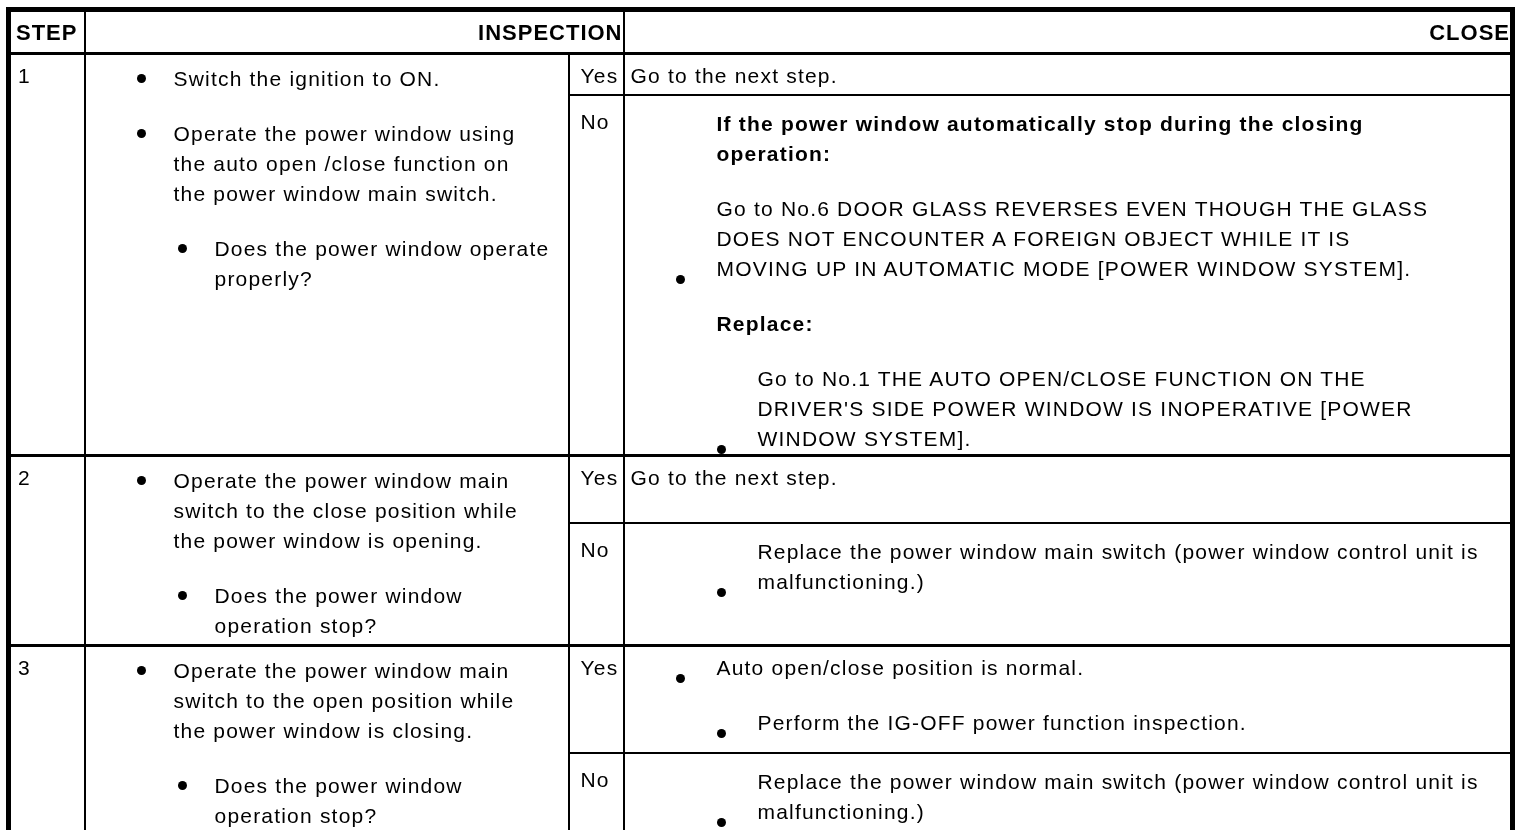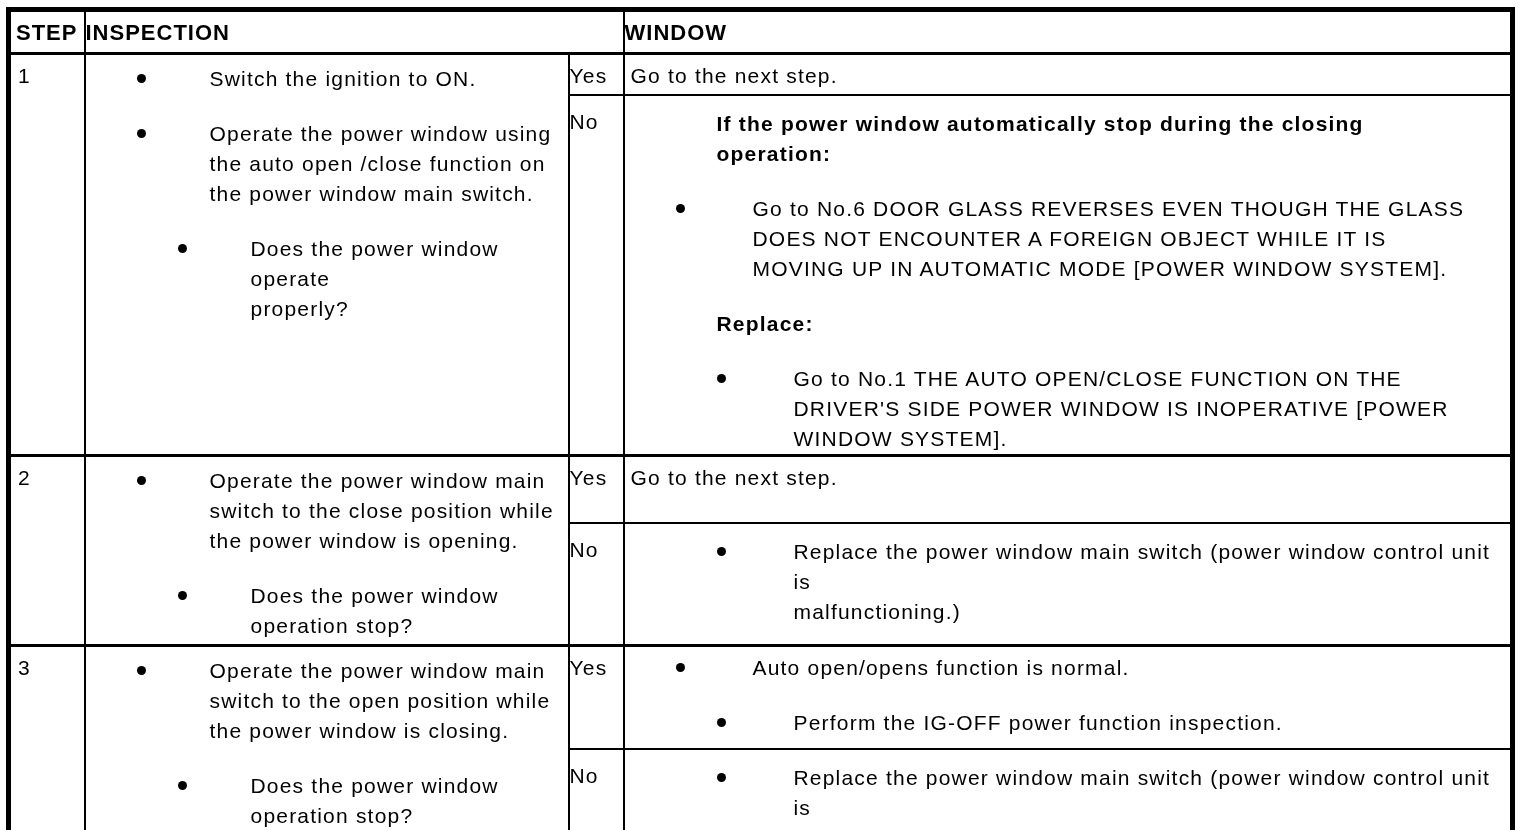--- a/index.html
+++ b/index.html
@@ -25,43 +25,43 @@
     padding: 0;
     font-size: 21px;
     line-height: 30px;
     letter-spacing: 1.2px;
     overflow: hidden;
   }
   thead th {
     height: 38px;
     border-bottom: 3px solid #000;
     vertical-align: middle;
-    text-align: left;
+    text-align: right;
     font-weight: bold;
     font-size: 22px;
     letter-spacing: 1px;
     padding: 2px 0 0 0;
   }
   thead th.c-step { text-align: left; padding-left: 5px; }
   tbody tr.step-top td { border-top: 3px solid #000; }
 
   td.step { padding: 6px 0 0 7px; }
   td.insp { padding: 9px 0 0 0; }
-  td.yn   { padding: 6px 0 0 0; }
+  td.yn   { padding: 6px 0 0 11px; }
   td.act  { padding: 6px 0 0 12px; }
   td.act.plain { padding-left: 6px; }
   tr.subrow td.yn  { padding-top: 11px; }
   tr.subrow td.act { padding-top: 13px; }
 
-  .para { margin: 0 0 25px 0; gap: 36px; }
+  .para { margin: 0 0 25px 0; }
   .para:last-child { margin-bottom: 0; margin-left: 41px; }
   .bullet { display: flex; align-items: flex-start; }
   td.insp .bullet { padding-left: 51px; }
   td.insp .marker { flex: 0 0 37px; }
-  td.act  .bullet { padding-left: 39px; }
+  td.act  .bullet { padding-left: 39px; align-items: flex-end; }
   td.act  .marker { flex: 0 0 41px; }
   td.act  .heading { padding-left: 80px; font-weight: bold; }
   .marker { display: flex; }
   .dot {
     width: 9px; height: 9px;
     background: #000; border-radius: 50%;
     margin-top: 10px;
   }
   .txt, .heading { white-space: pre-line; }
 </style>
@@ -73,21 +73,21 @@
     <colgroup>
       <col style="width:76px">
       <col style="width:484px">
       <col style="width:55px">
       <col style="width:889px">
     </colgroup>
     <thead>
       <tr style="height:42px">
         <th class="c-step">STEP</th>
         <th class="c-insp" colspan="2">INSPECTION</th>
-        <th class="c-act">WINDOW</th>
+        <th class="c-act">CLOSE</th>
       </tr>
     </thead>
     <tbody>
 
       <tr class="step-top" style="height:41px">
         <td class="step" rowspan="2">1</td>
         <td class="insp" rowspan="2">
           <div class="para bullet">
             <span class="marker">
                 <span class="dot"></span>
@@ -191,21 +191,21 @@
             <span class="txt">Does the power window
 operation stop?</span>
           </div>
         </td>
         <td class="yn">Yes</td>
         <td class="act">
           <div class="para bullet">
             <span class="marker">
                 <span class="dot"></span>
               </span>
-            <span class="txt">Auto open/opens function is normal.</span>
+            <span class="txt">Auto open/close position is normal.</span>
           </div>
           <div class="para bullet">
             <span class="marker">
                 <span class="dot"></span>
               </span>
             <span class="txt">Perform the IG-OFF power function inspection.</span>
           </div>
         </td>
       </tr>
       <tr class="subrow" style="height:77px">

